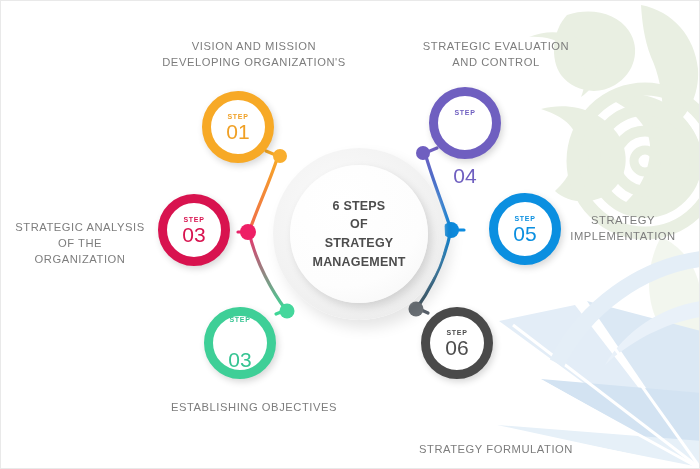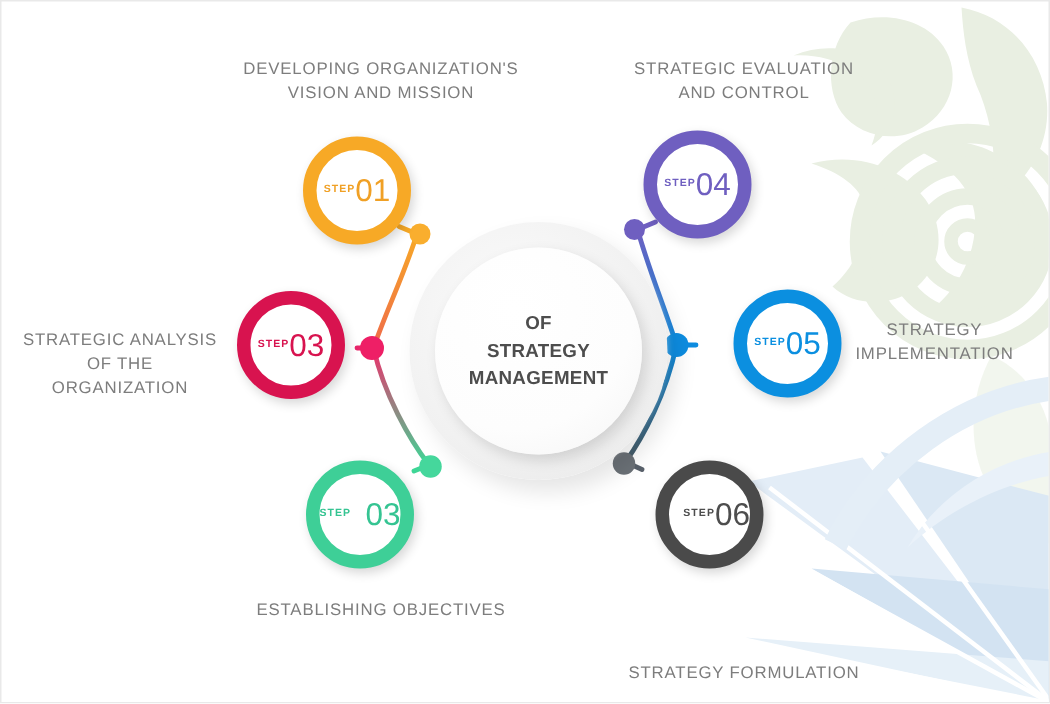--- a/index.html
+++ b/index.html
@@ -59,21 +59,21 @@
     letter-spacing: 0.2px;
   }
 
   
   .step {
     position: absolute;
     width: 72px;
     height: 72px;
     border-radius: 50%;
     display: flex;
-    flex-direction: row;
+    flex-direction: column;
     align-items: center;
     justify-content: center;
     background: #ffffff;
     box-sizing: border-box;
   }
   .step .step-word {
     font-size: 7px;
     letter-spacing: 0.7px;
     font-weight: bold;
     margin-bottom: 1px;
@@ -88,26 +88,26 @@
   .s1 { left: 201px; top: 90px;  border: 9px solid #f7a926; box-shadow: 2px 3px 7px rgba(0,0,0,0.16); }
   .s1 .step-word, .s1 .step-num { color: #f0a025; }
 
   .s2 { left: 157px; top: 193px; border: 9px solid #d8134f; box-shadow: 2px 3px 7px rgba(0,0,0,0.16); }
   .s2 .step-word, .s2 .step-num { color: #d8134f; }
 
   .s3 { left: 203px; top: 306px; border: 9px solid #3ecf97; box-shadow: 2px 3px 7px rgba(0,0,0,0.16); justify-content: space-between; }
   .s3 .step-word, .s3 .step-num { color: #35c492; }
 
   .s4 { left: 428px; top: 86px;  border: 9px solid #6f5fc0; box-shadow: 2px 3px 7px rgba(0,0,0,0.16); }
-  .s4 .step-word, .s4 .step-num { color: #6f5fc0; }
+  .s4 .step-word, .s4 .step-num { color: #6f5fc0; margin-top: 48px; }
 
   .s5 { left: 488px; top: 192px; border: 9px solid #0b8fe0; box-shadow: 2px 3px 7px rgba(0,0,0,0.16); }
   .s5 .step-word, .s5 .step-num { color: #0b8fe0; }
 
-  .s6 { left: 436px; top: 306px; border: 9px solid #4a4a4a; box-shadow: 2px 3px 7px rgba(0,0,0,0.16); justify-content: flex-end; }
+  .s6 { left: 420px; top: 306px; border: 9px solid #4a4a4a; box-shadow: 2px 3px 7px rgba(0,0,0,0.16); }
   .s6 .step-word, .s6 .step-num { color: #4d4d4d; }
 
   
   .label {
     position: absolute;
     color: #7d7d7d;
     font-size: 11.2px;
     letter-spacing: 0.55px;
     line-height: 1.45;
     text-align: center;
@@ -202,20 +202,21 @@
       <path d="M416 307 L427 312" stroke="#58606a" stroke-width="3.2"></path>
     </g>
     <circle cx="422" cy="152" r="7" fill="#6f5fc0"></circle>
     <circle cx="450" cy="229" r="8" fill="#0d8ce0"></circle>
     <circle cx="415" cy="308" r="7.5" fill="#6b7177"></circle>
   </svg>
 
   <div class="hub-outer"></div>
   <div class="hub-inner">
     <div class="hub-text">
+      <div>6 STEPS</div>
       <div>OF</div>
       <div>STRATEGY</div>
       <div>MANAGEMENT</div>
     </div>
   </div>
 
   <div class="step s1">
     <div class="step-word">STEP</div>
     <div class="step-num">01</div>
   </div>
@@ -234,22 +235,22 @@
   <div class="step s5">
     <div class="step-word">STEP</div>
     <div class="step-num">05</div>
   </div>
   <div class="step s6">
     <div class="step-word">STEP</div>
     <div class="step-num">06</div>
   </div>
 
   <div class="label l1">
+    <div>VISION AND MISSION</div>
     <div>DEVELOPING ORGANIZATION'S</div>
-    <div>VISION AND MISSION</div>
   </div>
   <div class="label l2">
     <div>STRATEGIC ANALYSIS</div>
     <div>OF THE</div>
     <div>ORGANIZATION</div>
   </div>
   <div class="label l4">
     <div>STRATEGIC EVALUATION</div>
     <div>AND CONTROL</div>
   </div>

